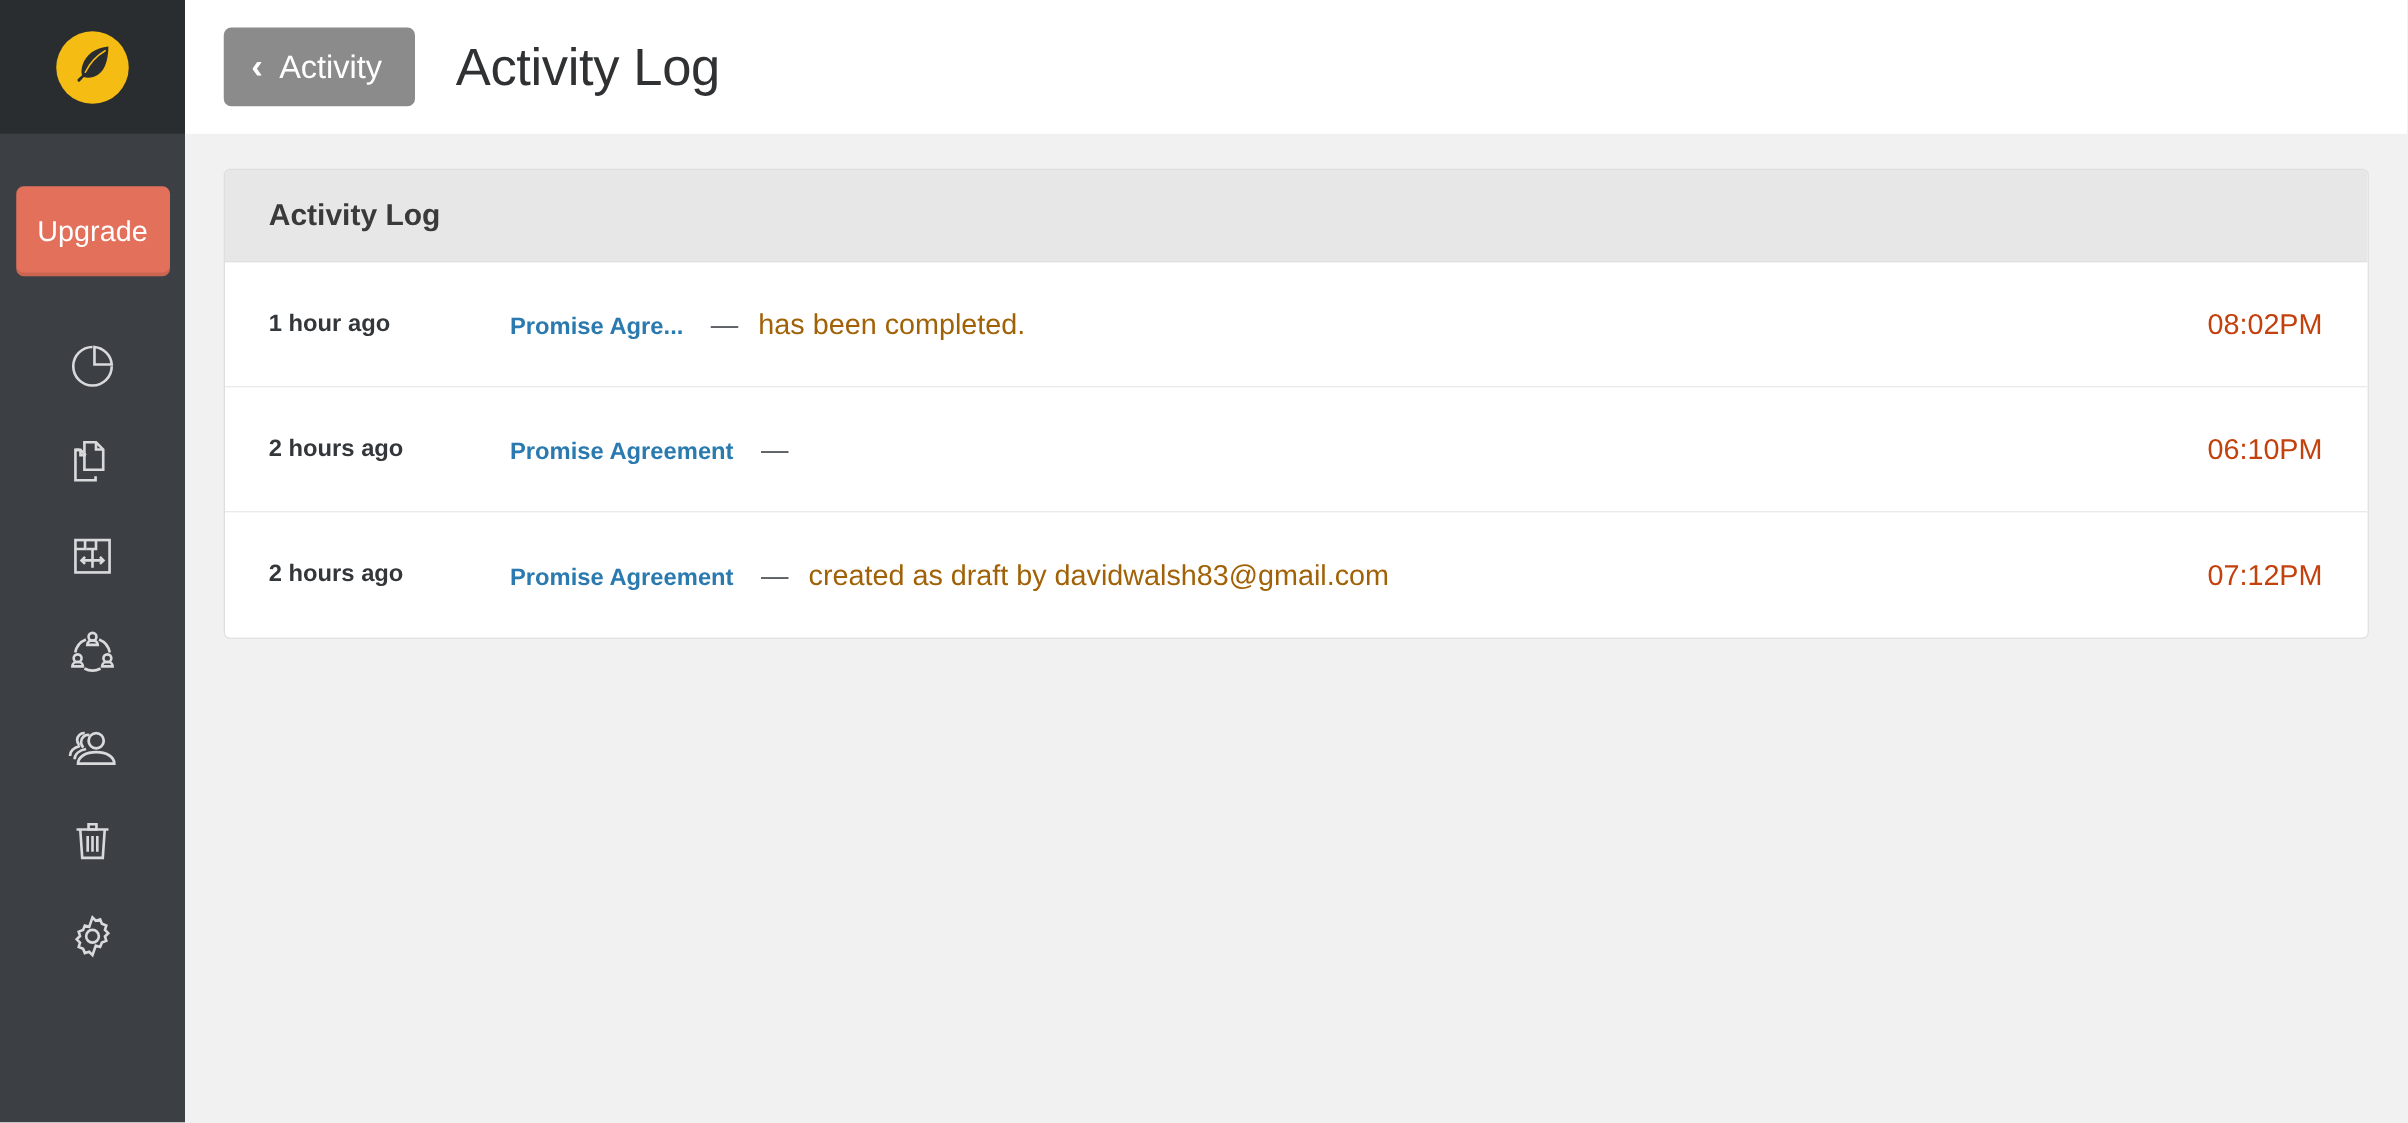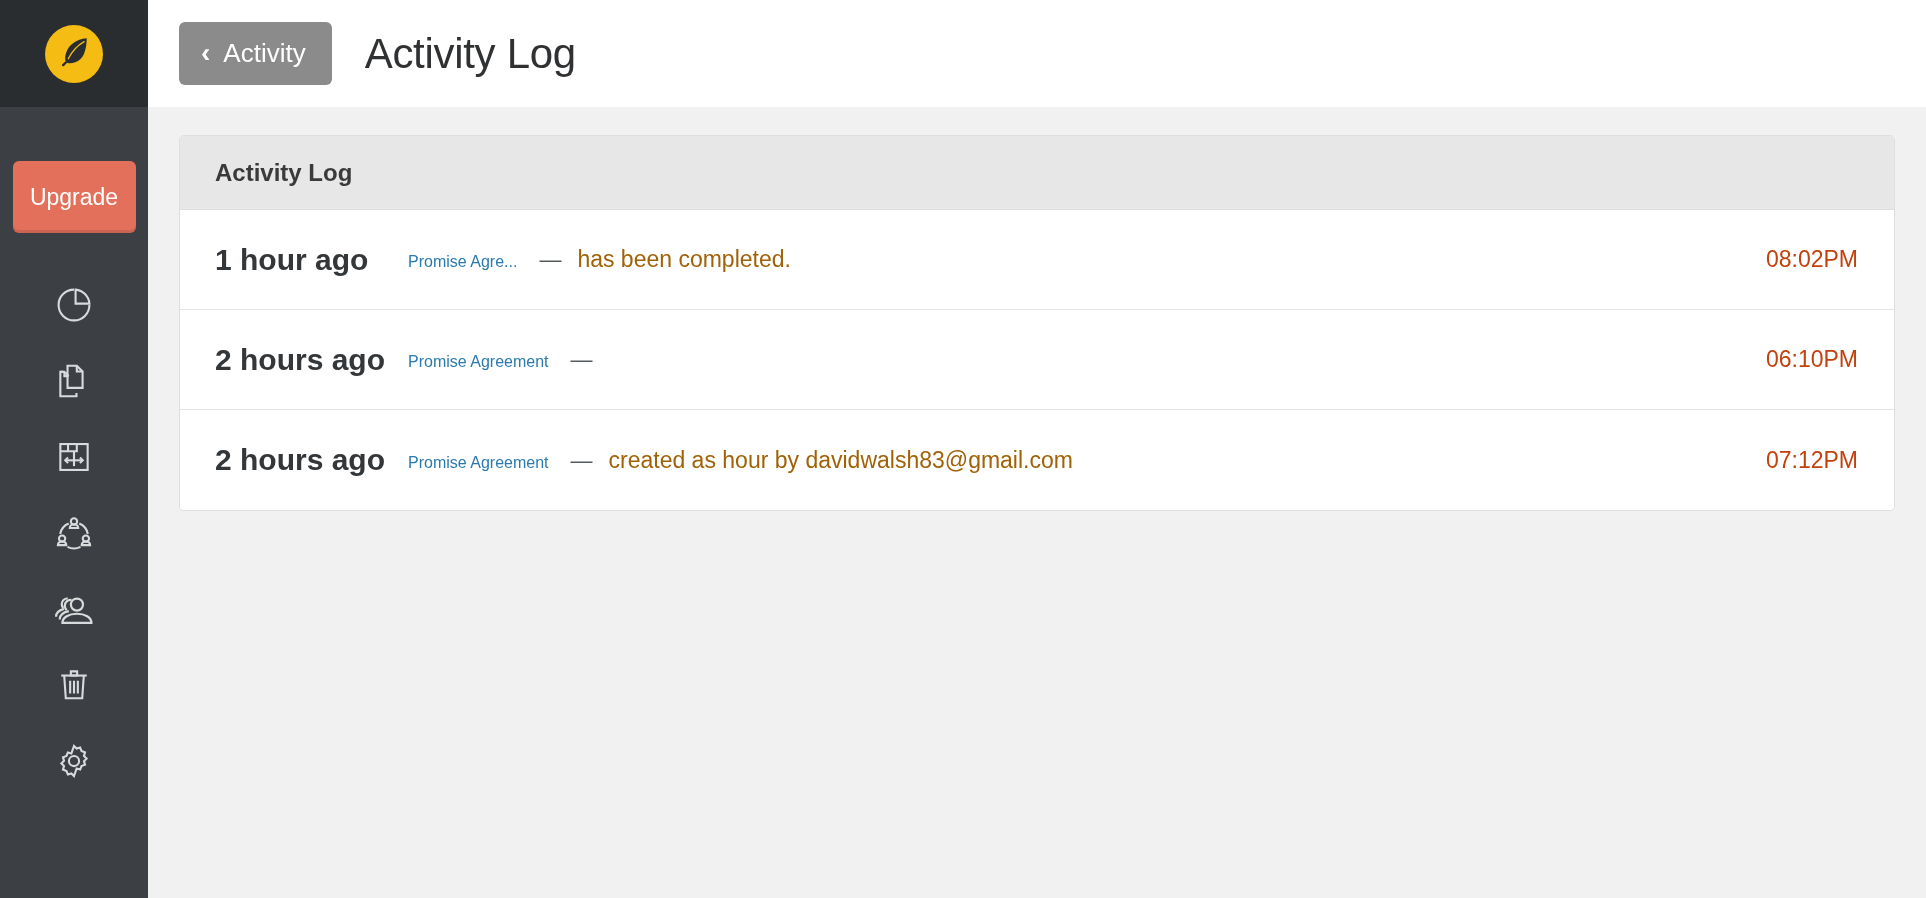--- a/index.html
+++ b/index.html
@@ -49,21 +49,21 @@
     height: 58px;
     border-radius: 50%;
     background: #f5bc14;
     display: flex;
     align-items: center;
     justify-content: center;
   }
 
   .upgrade-wrap {
     width: 148px;
-    padding-top: 54px;
+    padding-top: 42px;
     display: flex;
     justify-content: center;
     flex: 0 0 auto;
   }
   .upgrade-btn {
     width: 123px;
     height: 72px;
     background: #e2705a;
     border: none;
     border-radius: 6px;
@@ -185,36 +185,36 @@
     padding: 0 36px 0 35px;
     box-sizing: border-box;
     background: #ffffff;
   }
   .activity-row:last-child {
     border-bottom: none;
   }
 
   .col-when {
     flex: 0 0 193px;
-    font-size: 30px;
+    font-size: 19px;
     font-weight: bold;
     color: #33373a;
     white-space: nowrap;
   }
   .col-desc {
     flex: 1 1 auto;
     display: flex;
     align-items: baseline;
     min-width: 0;
     white-space: nowrap;
   }
   .doc-link {
     color: #2a7ab0;
-    font-size: 16px;
-    font-weight: normal;
+    font-size: 19px;
+    font-weight: bold;
     text-decoration: none;
     cursor: pointer;
   }
   .dash {
     color: #555a5e;
     font-size: 22px;
     margin: 0 16px 0 22px;
   }
   .desc-text {
     color: #a16207;
@@ -373,21 +373,21 @@
             <span class="dash">—</span>
           </div>
           <div class="col-time">06:10PM</div>
         </div>
 
         <div class="activity-row">
           <div class="col-when">2 hours ago</div>
           <div class="col-desc">
             <a class="doc-link" href="#">Promise Agreement</a>
             <span class="dash">—</span>
-            <span class="desc-text">created as hour by davidwalsh83@gmail.com</span>
+            <span class="desc-text">created as draft by davidwalsh83@gmail.com</span>
           </div>
           <div class="col-time">07:12PM</div>
         </div>
 
       </div>
     </div>
 
   </div>
 </div>
 

